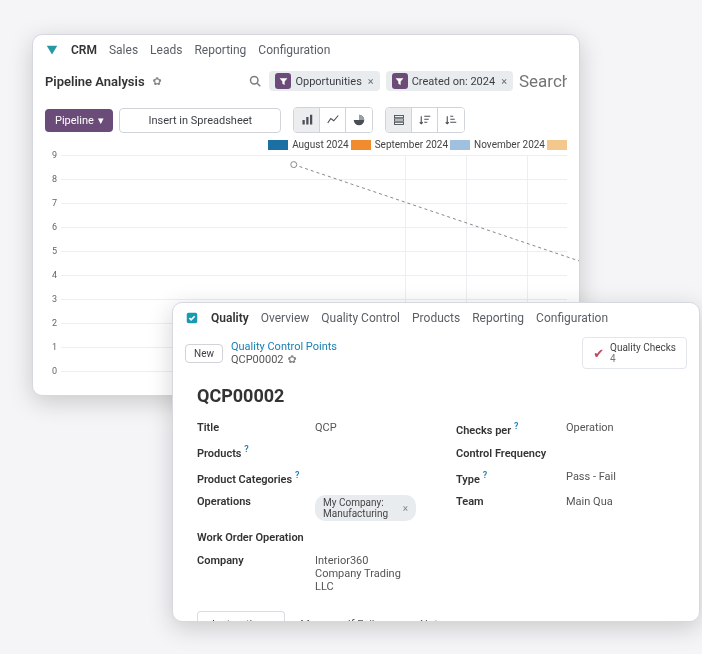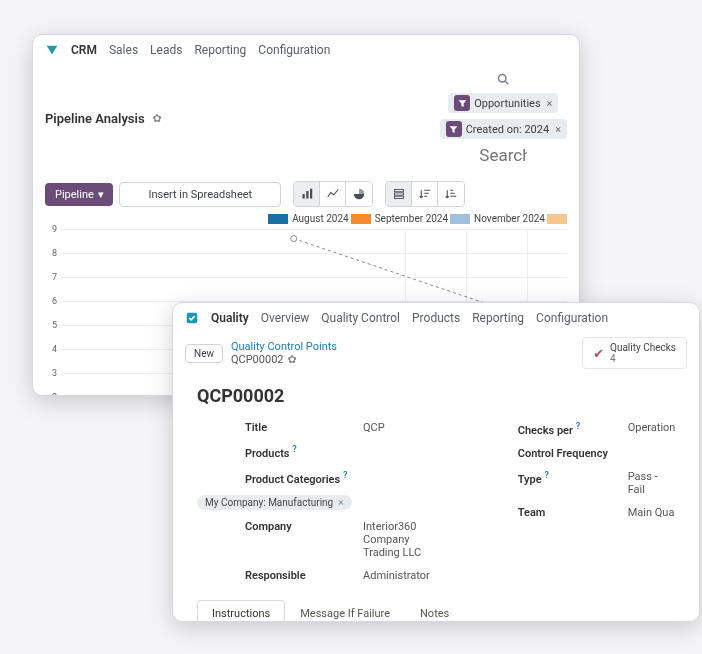--- a/index.html
+++ b/index.html
@@ -12,21 +12,21 @@
 
 .topnav { display: flex; align-items: center; gap: 12px; padding: 8px 12px; font-size: 12px; color: #4a4f57; }
 .logo { width: 14px; height: 14px; display: inline-block; }
 .topnav .app-name { font-weight: 600; color: #333; }
 .topnav .nav-item { color: #5a5f66; cursor: pointer; }
 
 .subbar { display: flex; align-items: center; gap: 8px; padding: 6px 12px 10px 12px; }
 .page-title { font-size: 13px; font-weight: 600; color: #333; }
 .gear { font-size: 11px; color: #888; }
 
-.searchwrap { margin-left: auto; display: flex; align-items: center; gap: 6px; flex-direction: column; }
+.searchwrap { margin-left: auto; display: flex; align-items: center; gap: 6px; }
 .sicon { width: 16px; height: 16px; display: flex; align-items: center; justify-content: center; color: #7a7f86; border-radius: 3px; }
 .filter-pill { display: flex; align-items: center; gap: 4px; background: #e9ecef; border-radius: 4px; padding: 2px 6px; font-size: 11px; color: #3a3f45; }
 .filter-pill .ficon { width: 16px; height: 16px; background: #6b4c78; color: #fff; display: flex; align-items: center; justify-content: center; border-radius: 3px; font-size: 9px; }
 .filter-pill .x { color: #6a6f76; cursor: pointer; padding-left: 2px; }
 .search-input { border: none; font-size: 17px; color: #888; width: 48px; background: transparent; }
 
 .toolbar { display: flex; align-items: center; gap: 6px; padding: 6px 12px; }
 .btn-primary { background: #6b4c78; color: #fff; border: none; border-radius: 4px; font-size: 11px; padding: 5px 10px; cursor: pointer; display: flex; align-items: center; gap: 4px; }
 .btn-secondary { background: #fff; border: 1px solid #d0d4da; border-radius: 4px; font-size: 11px; padding: 5px 28px; cursor: pointer; color: #3a3f45; }
 .chart-btns { display: flex; gap: 0; margin-left: 6px; border: 1px solid #d0d4da; border-radius: 4px; overflow: hidden; }
@@ -57,21 +57,21 @@
 .qc-badge { margin-left: auto; display: flex; align-items: center; gap: 6px; border: 1px solid #e3e6ea; border-radius: 4px; padding: 4px 10px; cursor: pointer; }
 .qc-badge .chk { color: #b94a5d; font-size: 13px; }
 .qc-badge .txt { font-size: 10px; color: #444; line-height: 1.1; }
 .qc-badge .num { font-size: 10px; color: #777; }
 
 .form { padding: 8px 24px 12px 24px; font-size: 11px; color: #333; }
 .form h2 { font-size: 18px; font-weight: 700; margin-bottom: 10px; }
 .form-row { display: flex; padding: 5px 0; }
 .form-cols { display: flex; gap: 40px; }
 .col { flex: 1; }
-.col .form-row .lbl { width: 118px; margin-left: 48px; }
+.col .form-row .lbl { width: 118px; }
 .col2 .form-row .lbl { width: 110px; }
 .lbl { font-weight: 600; color: #333; width: 118px; flex-shrink: 0; }
 .lbl .q { color: #1a7fb3; font-size: 9px; vertical-align: super; }
 .val { color: #555; }
 .tag { background: #e9ecef; border-radius: 10px; padding: 2px 8px; font-size: 10px; color: #444; display: inline-flex; align-items: center; gap: 5px; }
 .tag .tx { color: #888; cursor: pointer; }
 
 .tabs { display: flex; border-bottom: 1px solid #d9dce1; margin-top: 12px; }
 .tab { padding: 6px 14px; font-size: 11px; color: #555; cursor: pointer; border: 1px solid transparent; border-bottom: none; position: relative; top: 1px; }
 .tab.active { border-color: #d9dce1; background: #fff; border-radius: 4px 4px 0 0; color: #333; }
@@ -282,32 +282,32 @@
             <span class="lbl">Title</span>
             <span class="val">QCP</span>
           </div>
         <div class="form-row">
             <span class="lbl"><span>Products</span> <span class="q">?</span></span>
           </div>
         <div class="form-row">
             <span class="lbl"><span>Product Categories</span> <span class="q">?</span></span>
           </div>
         <div class="form-row">
+            <span class="lbl">Operations</span>
           <span class="tag">
               <span>My Company: Manufacturing</span>
               <span class="tx">×</span>
             </span>
         </div>
         <div class="form-row">
+            <span class="lbl">Work Order Operation</span>
+          </div>
+        <div class="form-row">
             <span class="lbl">Company</span>
             <span class="val">Interior360 Company Trading LLC</span>
-          </div>
-        <div class="form-row">
-            <span class="lbl">Responsible</span>
-            <span class="val">Administrator</span>
           </div>
       </div>
       <div class="col col2">
         <div class="form-row">
             <span class="lbl"><span>Checks per</span> <span class="q">?</span></span>
             <span class="val">Operation</span>
           </div>
         <div class="form-row">
             <span class="lbl">Control Frequency</span>
           </div>

